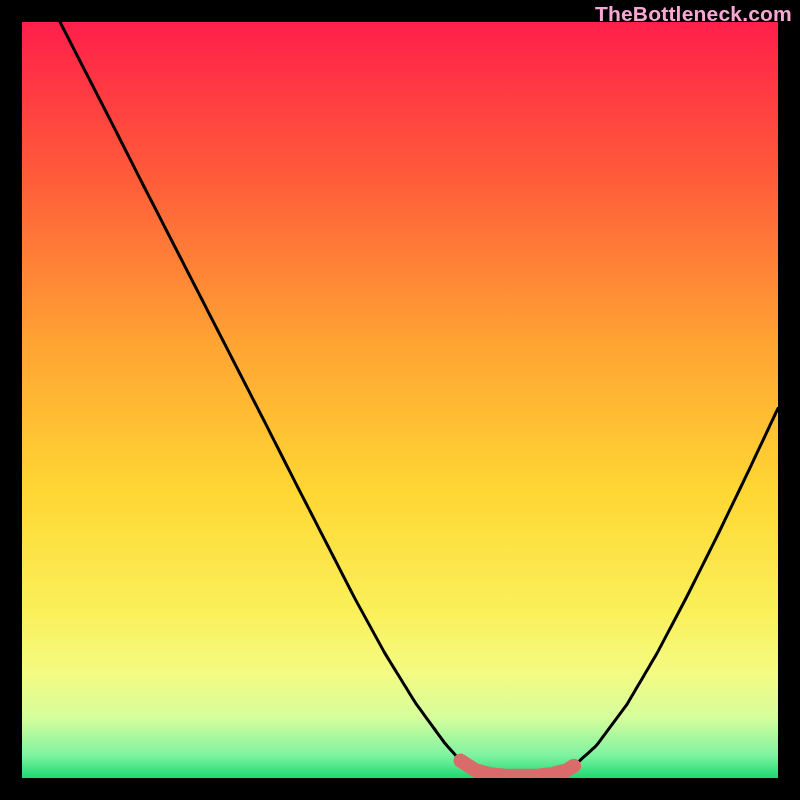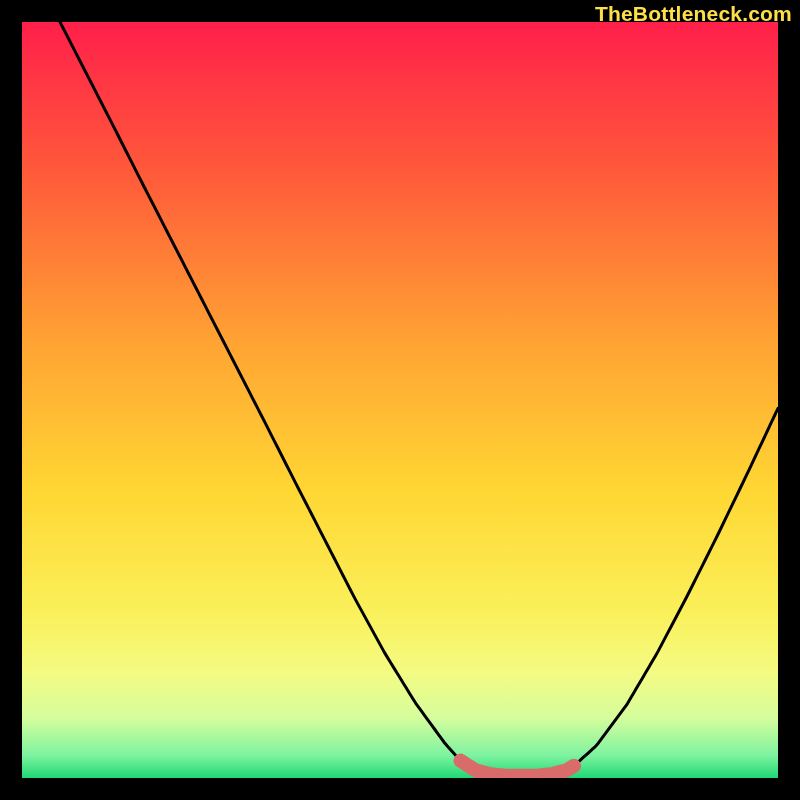--- a/index.html
+++ b/index.html
@@ -22,21 +22,21 @@
     width: 756px;
     height: 756px;
   }
   .attribution {
     position: absolute;
     top: 2px;
     right: 8px;
     font-family: Arial, Helvetica, sans-serif;
     font-size: 21px;
     font-weight: 600;
-    color: #fde047;
+    color: #f9a8d4;
     letter-spacing: 0.2px;
     user-select: none;
   }
 </style>
 </head>
 <body>
 
 <div class="attribution">TheBottleneck.com</div>
 
 <div class="plot-wrap">

